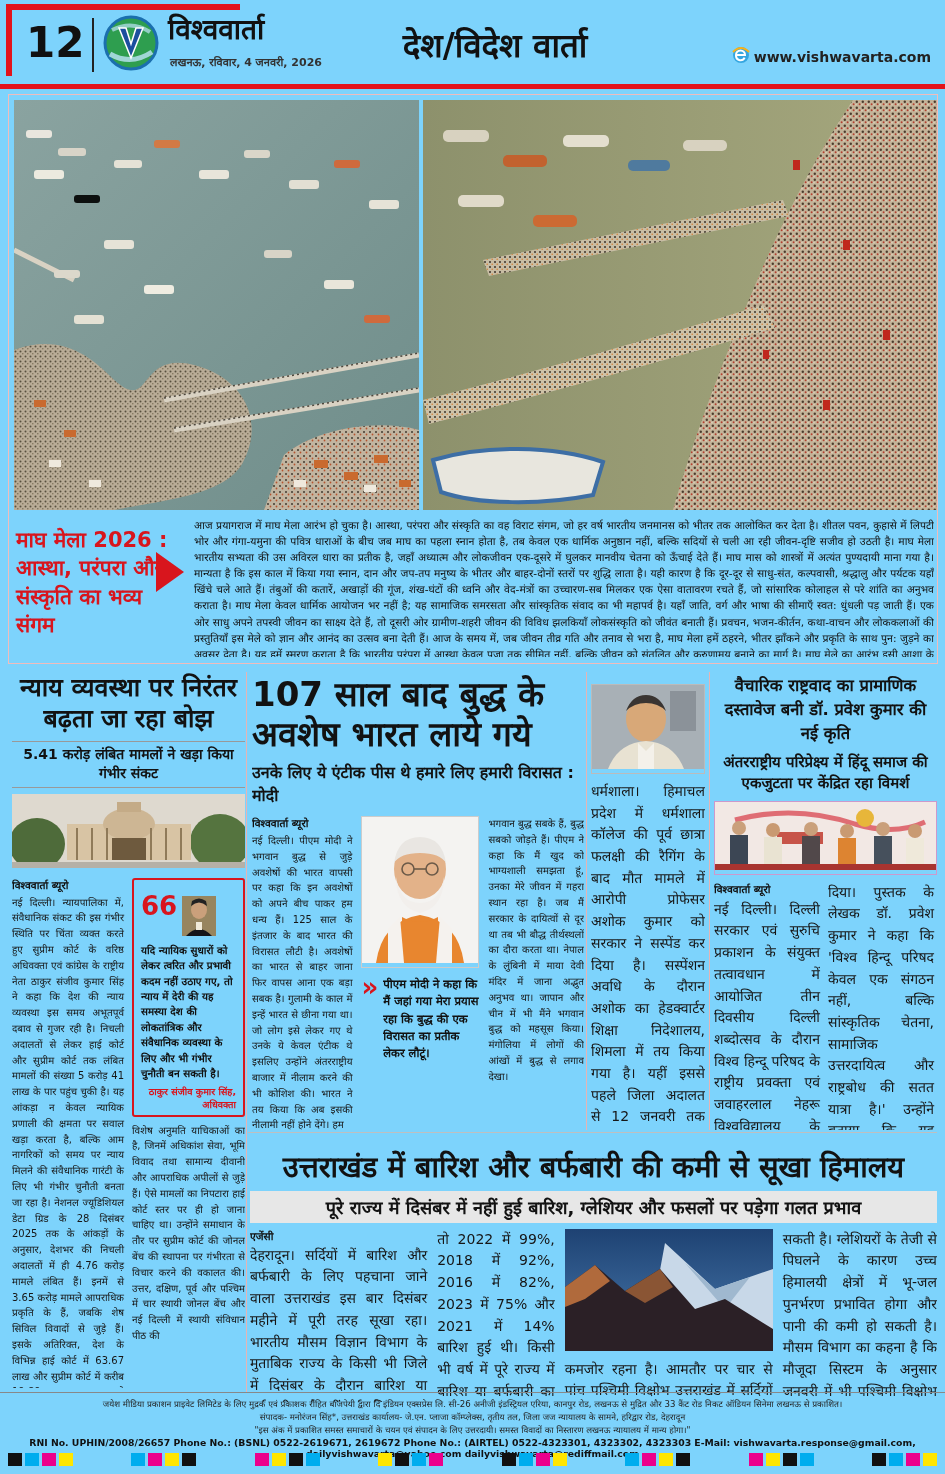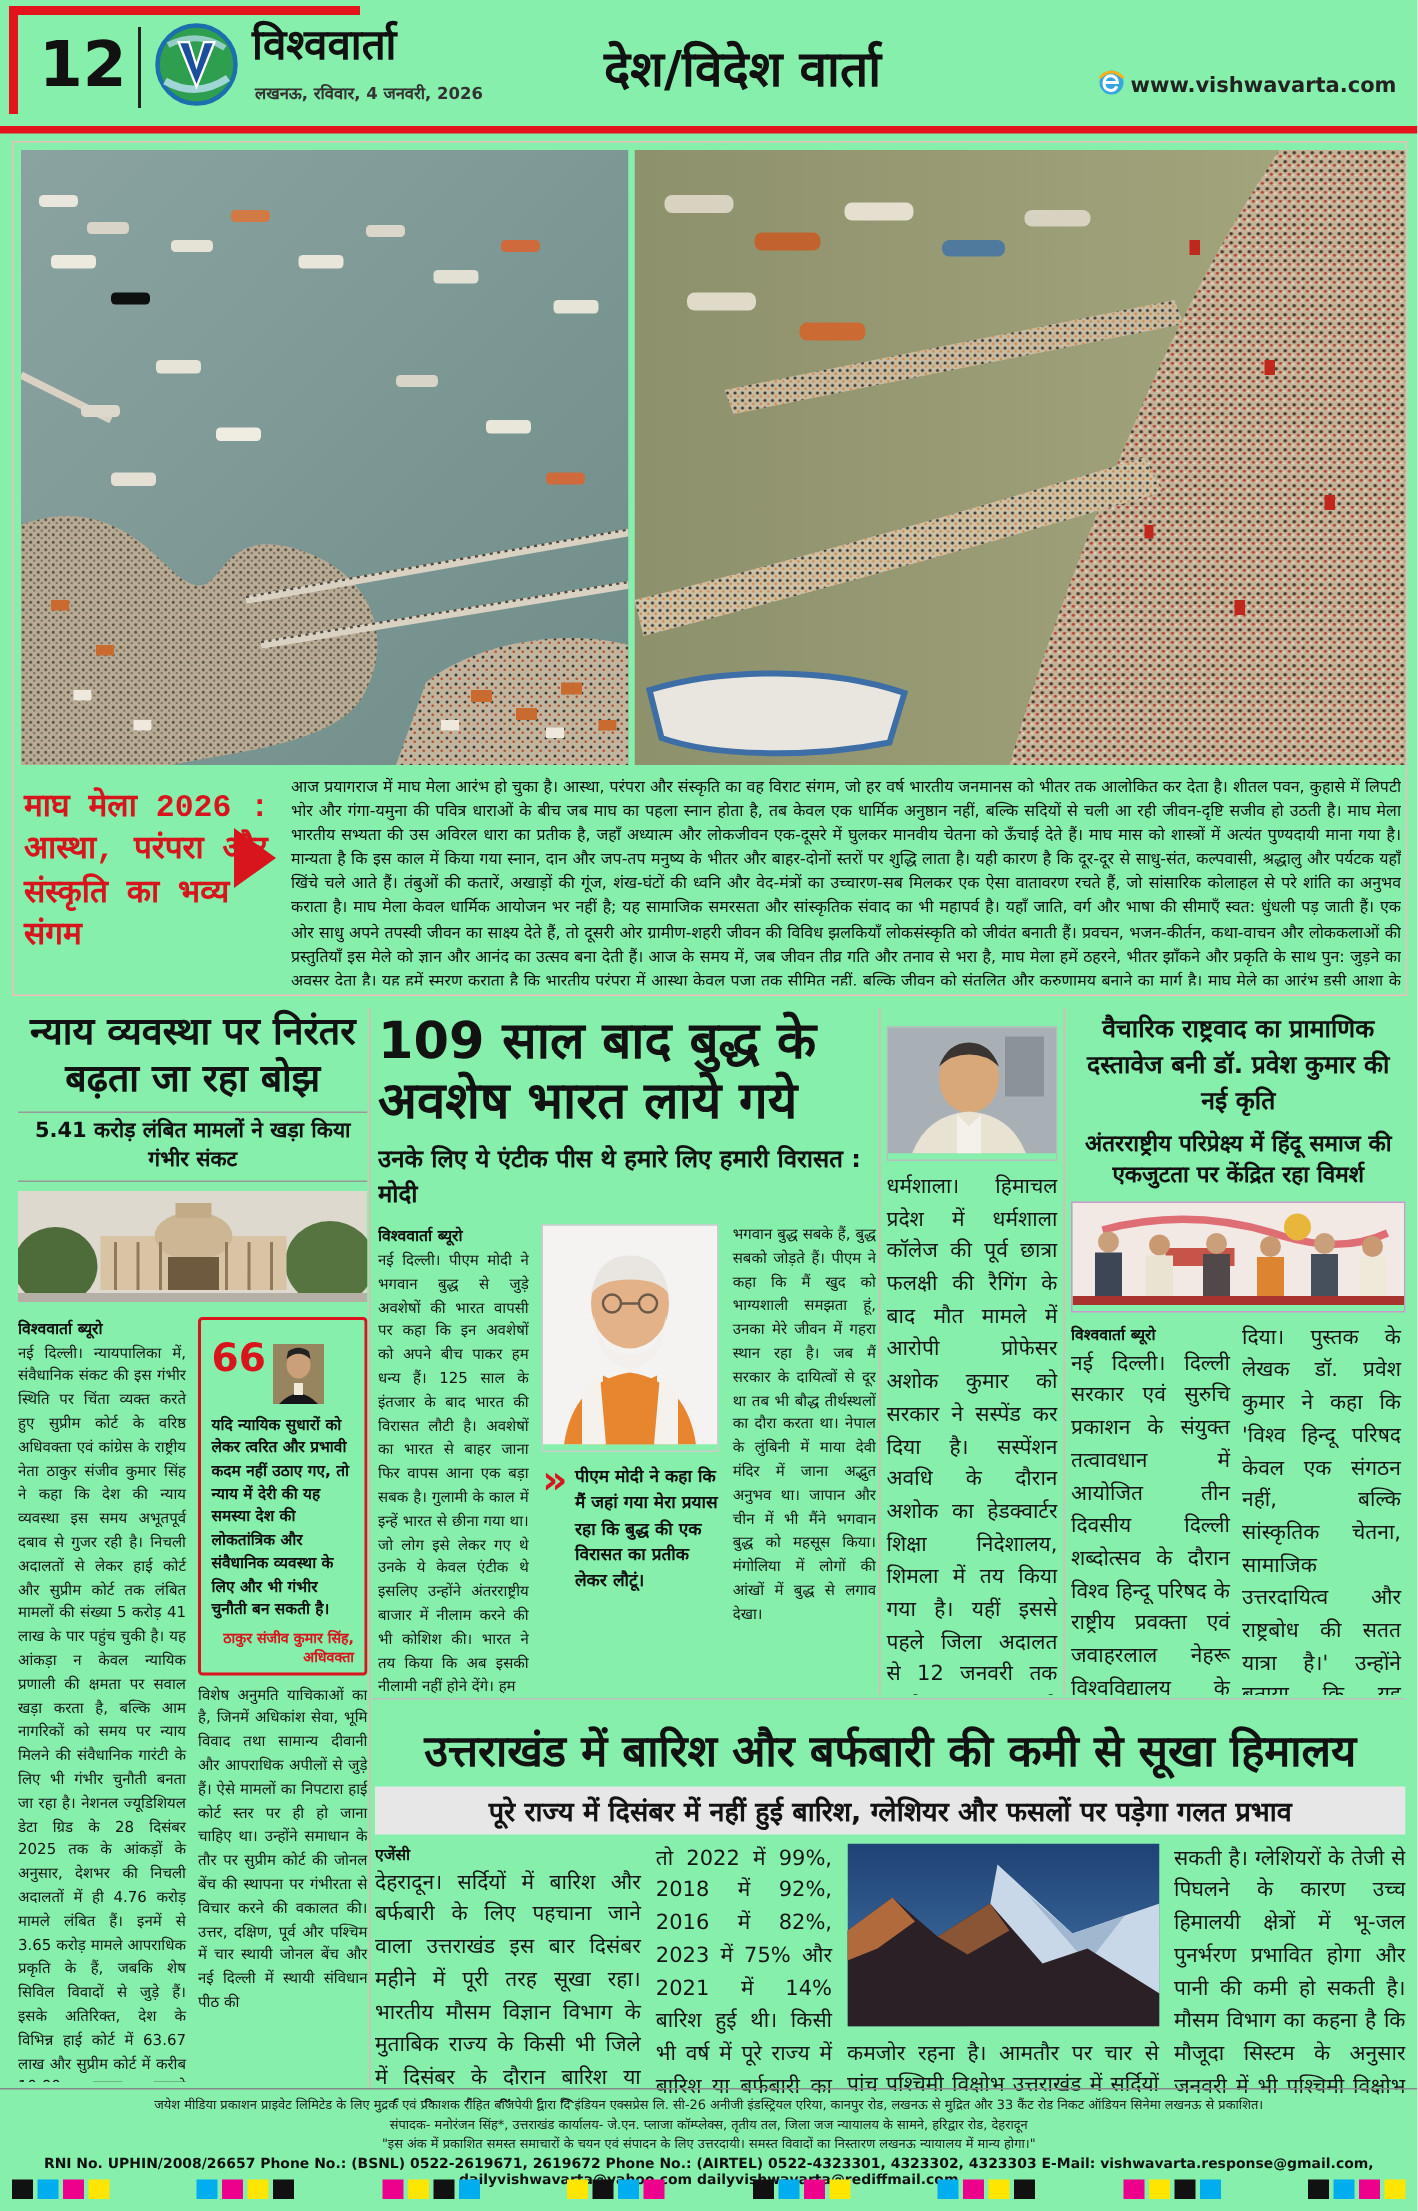--- a/index.html
+++ b/index.html
@@ -1,16 +1,16 @@
 <!DOCTYPE html>
 <html lang="hi"><head>
 <meta charset="utf-8">
 <style>
   html,body{margin:0;padding:0;background:#ffffff;}
-  .page{position:relative;width:945px;height:1474px;background:#86efac;
+  .page{position:relative;width:945px;height:1474px;background:#7dd3fc;
         font-family:"DejaVu Sans",sans-serif;color:#1a1a1a;overflow:hidden;}
   .abs{position:absolute;}
   .j{text-align:justify;text-justify:inter-word;}
   .ov{overflow:hidden;}
   .ctr{text-align:center;}
   
   .bracket{border-top:6px solid #e2131b;border-left:6px solid #e2131b;}
   .pgnum{font-size:42px;font-weight:bold;color:#111;line-height:1;}
   .mast-divider{width:2px;background:#222;}
   .paper-name{font-size:28px;font-weight:bold;color:#111;line-height:1;}
@@ -196,21 +196,21 @@
       <g fill="#c0271d">
         <rect x="370" y="60" width="7" height="10"></rect>
           <rect x="420" y="140" width="7" height="10"></rect>
         <rect x="460" y="230" width="7" height="10"></rect>
           <rect x="400" y="300" width="7" height="10"></rect>
         <rect x="340" y="250" width="6" height="9"></rect>
       </g>
     </svg>
   </div>
 
-  <div class="abs kicker" style="left:16px;top:526px;width:166px;font-family:Liberation Mono, monospace;">माघ मेला 2026 : आस्था, परंपरा और संस्कृति का भव्य संगम</div>
+  <div class="abs kicker" style="left:16px;top:526px;width:166px;">माघ मेला 2026 : आस्था, परंपरा और संस्कृति का भव्य संगम</div>
   <div class="abs arrow-right" style="left:156px;top:552px;"></div>
 
   <div class="abs lead-body j ov" style="left:194px;top:517px;width:740px;height:140px;">आज प्रयागराज में माघ मेला आरंभ हो चुका है। आस्था, परंपरा और संस्कृति का वह विराट संगम, जो हर वर्ष भारतीय जनमानस को भीतर तक आलोकित कर देता है। शीतल पवन, कुहासे में लिपटी भोर और गंगा-यमुना की पवित्र धाराओं के बीच जब माघ का पहला स्नान होता है, तब केवल एक धार्मिक अनुष्ठान नहीं, बल्कि सदियों से चली आ रही जीवन-दृष्टि सजीव हो उठती है। माघ मेला भारतीय सभ्यता की उस अविरल धारा का प्रतीक है, जहाँ अध्यात्म और लोकजीवन एक-दूसरे में घुलकर मानवीय चेतना को ऊँचाई देते हैं। माघ मास को शास्त्रों में अत्यंत पुण्यदायी माना गया है। मान्यता है कि इस काल में किया गया स्नान, दान और जप-तप मनुष्य के भीतर और बाहर-दोनों स्तरों पर शुद्धि लाता है। यही कारण है कि दूर-दूर से साधु-संत, कल्पवासी, श्रद्धालु और पर्यटक यहाँ खिंचे चले आते हैं। तंबुओं की कतारें, अखाड़ों की गूंज, शंख-घंटों की ध्वनि और वेद-मंत्रों का उच्चारण-सब मिलकर एक ऐसा वातावरण रचते हैं, जो सांसारिक कोलाहल से परे शांति का अनुभव कराता है। माघ मेला केवल धार्मिक आयोजन भर नहीं है; यह सामाजिक समरसता और सांस्कृतिक संवाद का भी महापर्व है। यहाँ जाति, वर्ग और भाषा की सीमाएँ स्वत: धुंधली पड़ जाती हैं। एक ओर साधु अपने तपस्वी जीवन का साक्ष्य देते हैं, तो दूसरी ओर ग्रामीण-शहरी जीवन की विविध झलकियाँ लोकसंस्कृति को जीवंत बनाती हैं। प्रवचन, भजन-कीर्तन, कथा-वाचन और लोककलाओं की प्रस्तुतियाँ इस मेले को ज्ञान और आनंद का उत्सव बना देती हैं। आज के समय में, जब जीवन तीव्र गति और तनाव से भरा है, माघ मेला हमें ठहरने, भीतर झाँकने और प्रकृति के साथ पुन: जुड़ने का अवसर देता है। यह हमें स्मरण कराता है कि भारतीय परंपरा में आस्था केवल पूजा तक सीमित नहीं, बल्कि जीवन को संतुलित और करुणामय बनाने का मार्ग है। माघ मेले का आरंभ इसी आशा के साथ होता है कि हर आगंतुक यहाँ से कुछ पुण्य, कुछ शांति और कुछ नई दृष्टि लेकर लौटे-और यह पावन संगम उसकी आत्मा में लंबे समय तक प्रवाहित होता रहे।</div>
 
   <div class="abs vsep" style="left:246px;top:672px;height:458px;"></div>
   <div class="abs vsep" style="left:586px;top:672px;height:458px;"></div>
   <div class="abs vsep" style="left:709px;top:672px;height:458px;"></div>
   <div class="abs vsep" style="left:246px;top:1130px;height:262px;"></div>
 
   <div class="abs ov" style="left:12px;top:672px;width:233px;height:716px;">
@@ -257,21 +257,21 @@
           </div>
           <div class="quote-txt" style="margin-top:3px;">यदि न्यायिक सुधारों को लेकर त्वरित और प्रभावी कदम नहीं उठाए गए, तो न्याय में देरी की यह समस्या देश की लोकतांत्रिक और संवैधानिक व्यवस्था के लिए और भी गंभीर चुनौती बन सकती है।</div>
           <div class="quote-attr" style="margin-top:3px;">ठाकुर संजीव कुमार सिंह, अधिवक्ता</div>
         </div>
         <div class="body-txt j" style="margin-top:6px;">विशेष अनुमति याचिकाओं का है, जिनमें अधिकांश सेवा, भूमि विवाद तथा सामान्य दीवानी और आपराधिक अपीलों से जुड़े हैं। ऐसे मामलों का निपटारा हाई कोर्ट स्तर पर ही हो जाना चाहिए था। उन्होंने समाधान के तौर पर सुप्रीम कोर्ट की जोनल बेंच की स्थापना पर गंभीरता से विचार करने की वकालत की। उत्तर, दक्षिण, पूर्व और पश्चिम में चार स्थायी जोनल बेंच और नई दिल्ली में स्थायी संविधान पीठ की</div>
       </div>
     </div>
   </div>
 
   <div class="abs ov" style="left:252px;top:674px;width:332px;height:456px;">
-    <div class="hl-xl">109 साल बाद बुद्ध के अवशेष भारत लाये गये</div>
+    <div class="hl-xl">107 साल बाद बुद्ध के अवशेष भारत लाये गये</div>
     <div class="subhead" style="font-size:16px;margin-top:8px;">उनके लिए ये एंटीक पीस थे हमारे लिए हमारी विरासत : मोदी</div>
     <div style="display:flex;gap:9px;margin-top:9px;">
       <div style="width:101px;">
         <div class="byline">विश्ववार्ता ब्यूरो</div>
         <div class="body-txt j" style="margin-top:3px;">नई दिल्ली। पीएम मोदी ने भगवान बुद्ध से जुड़े अवशेषों की भारत वापसी पर कहा कि इन अवशेषों को अपने बीच पाकर हम धन्य हैं। 125 साल के इंतजार के बाद भारत की विरासत लौटी है। अवशेषों का भारत से बाहर जाना फिर वापस आना एक बड़ा सबक है। गुलामी के काल में इन्हें भारत से छीना गया था। जो लोग इसे लेकर गए थे उनके ये केवल एंटीक थे इसलिए उन्होंने अंतरराष्ट्रीय बाजार में नीलाम करने की भी कोशिश की। भारत ने तय किया कि अब इसकी नीलामी नहीं होने देंगे। हम</div>
       </div>
       <div style="width:118px;">
         <div class="photo" style="border:1px solid #ccc;">
           <svg width="116" height="146" viewBox="0 0 116 146">
             <rect width="116" height="146" fill="#f4f3f1"></rect>

